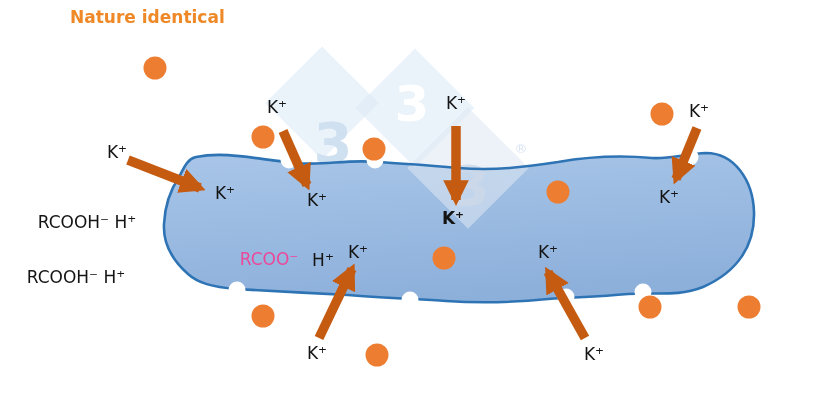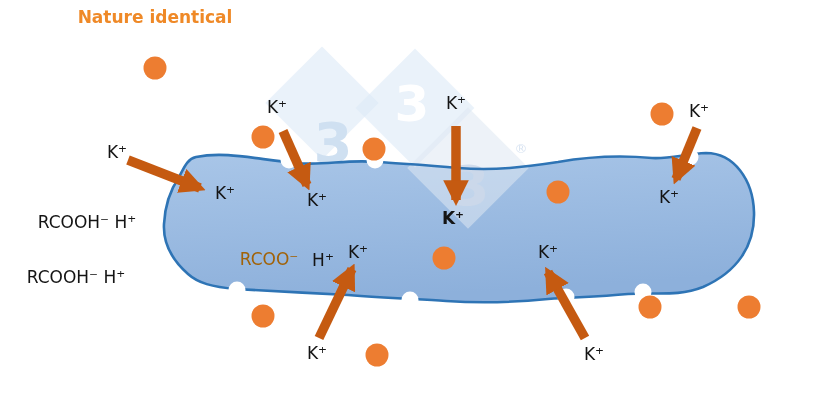--- a/index.html
+++ b/index.html
@@ -2,21 +2,21 @@
 <html><head>
 <meta charset="utf-8">
 <style>
   html,body{margin:0;padding:0;background:#ffffff;}
   .stage{
     position:relative;width:820px;height:409px;background:#ffffff;overflow:hidden;
     font-family:"DejaVu Sans","Liberation Sans",sans-serif;
   }
   .stage svg{position:absolute;left:0;top:0;}
   .title{
-    position:absolute;left:70px;top:7px;width:170px;text-align:center;
+    position:absolute;left:70px;top:7px;width:170px;
     font-weight:bold;font-size:17px;line-height:20px;color:#EF8927;
   }
   .lbl{
     position:absolute;transform:translate(-50%,-50%);
     font-size:17px;color:#141414;white-space:nowrap;letter-spacing:0px;
   }
   .lbl.bold{font-weight:bold;}
   .wm3{font-weight:bold;}
 </style>
 </head>
@@ -99,21 +99,21 @@
       <div class="lbl" style="left: 456px; top: 103px; color: rgb(20, 20, 20);">K⁺</div>
       <div class="lbl bold" style="left: 453px; top: 218px; color: rgb(20, 20, 20);">K⁺</div>
       <div class="lbl" style="left: 699px; top: 111px; color: rgb(20, 20, 20);">K⁺</div>
       <div class="lbl" style="left: 669px; top: 197px; color: rgb(20, 20, 20);">K⁺</div>
       <div class="lbl" style="left: 358px; top: 252px; color: rgb(20, 20, 20);">K⁺</div>
       <div class="lbl" style="left: 317px; top: 353px; color: rgb(20, 20, 20);">K⁺</div>
       <div class="lbl" style="left: 548px; top: 252px; color: rgb(20, 20, 20);">K⁺</div>
       <div class="lbl" style="left: 594px; top: 354px; color: rgb(20, 20, 20);">K⁺</div>
       <div class="lbl" style="left: 87px; top: 222px; color: rgb(20, 20, 20);">RCOOH⁻ H⁺</div>
       <div class="lbl" style="left: 76px; top: 277px; color: rgb(20, 20, 20);">RCOOH⁻ H⁺</div>
-      <div class="lbl" style="left: 269px; top: 259px; color: #a16207;">RCOO⁻</div>
+      <div class="lbl" style="left: 269px; top: 259px; color: #ec4899;">RCOO⁻</div>
       <div class="lbl" style="left: 323px; top: 260px; color: rgb(20, 20, 20);">H⁺</div>
     </div>
 
   <div class="title" style="color: rgb(239, 137, 39);">
     <div>Nature identical</div>
   </div>
 
 </div>
 
 </body></html>

